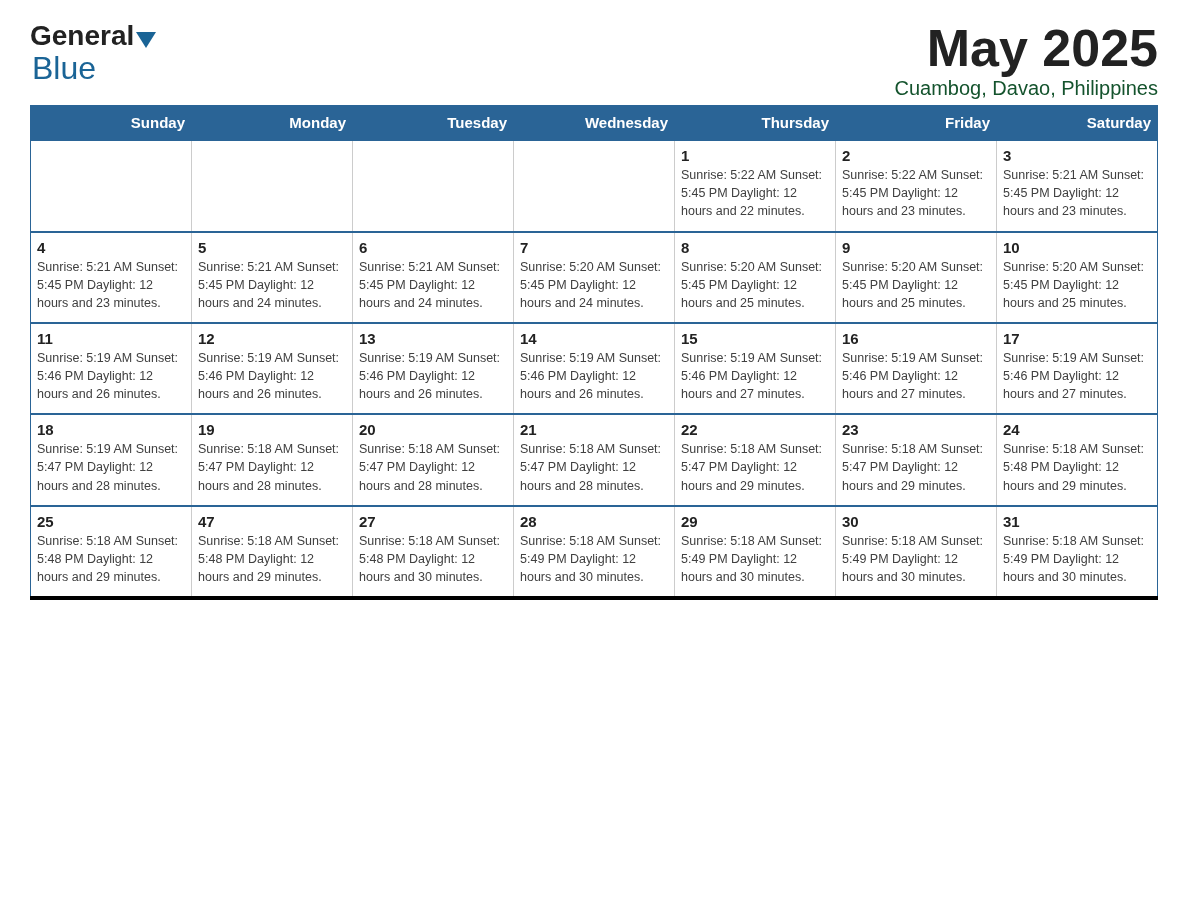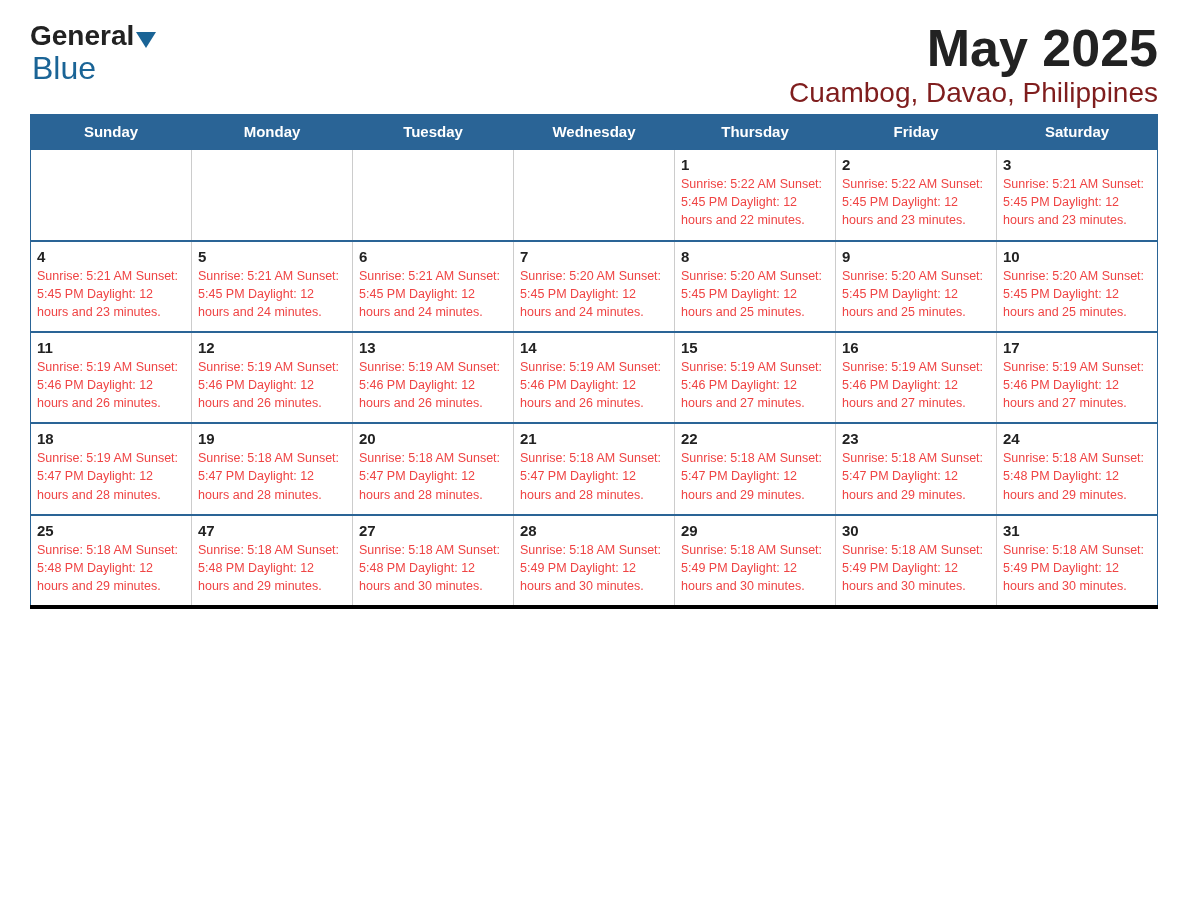--- a/index.html
+++ b/index.html
@@ -49,38 +49,38 @@
     .title-block {
       text-align: right;
     }
     .title-block h1 {
       font-size: 52px;
       font-weight: bold;
       color: #222;
       line-height: 1.1;
     }
     .title-block h2 {
-      font-size: 28px;
+      font-size: 20px;
       font-weight: normal;
-      color: #7f1d1d;
+      color: #14532d;
     }
     table {
       width: 100%;
       border-collapse: collapse;
       table-layout: fixed;
     }
     thead tr {
       background-color: #2a6496;
     }
     thead th {
       color: #fff;
       padding: 8px 6px;
       font-size: 15px;
       font-weight: bold;
-      text-align: center;
+      text-align: right;
       border: 1px solid #2a6496;
     }
     tbody tr {
       border-top: 2px solid #2a6496;
     }
     tbody td {
       padding: 6px 6px 10px 6px;
       vertical-align: top;
       font-size: 13px;
       border-left: 1px solid #ccc;
@@ -91,21 +91,21 @@
     tbody td:last-child { border-right: 1px solid #2a6496; }
     .day-num {
       font-size: 15px;
       font-weight: bold;
       color: #222;
       display: block;
       margin-bottom: 2px;
     }
     .day-info {
       font-size: 12.5px;
-      color: #ef4444;
+      color: #404040;
       line-height: 1.45;
     }
     tbody tr:last-child {
       border-bottom: 4px solid #000000;
       padding-left: 35px;
     }
     .empty { background: #fff; }
   </style>
 </head>
 <body>

